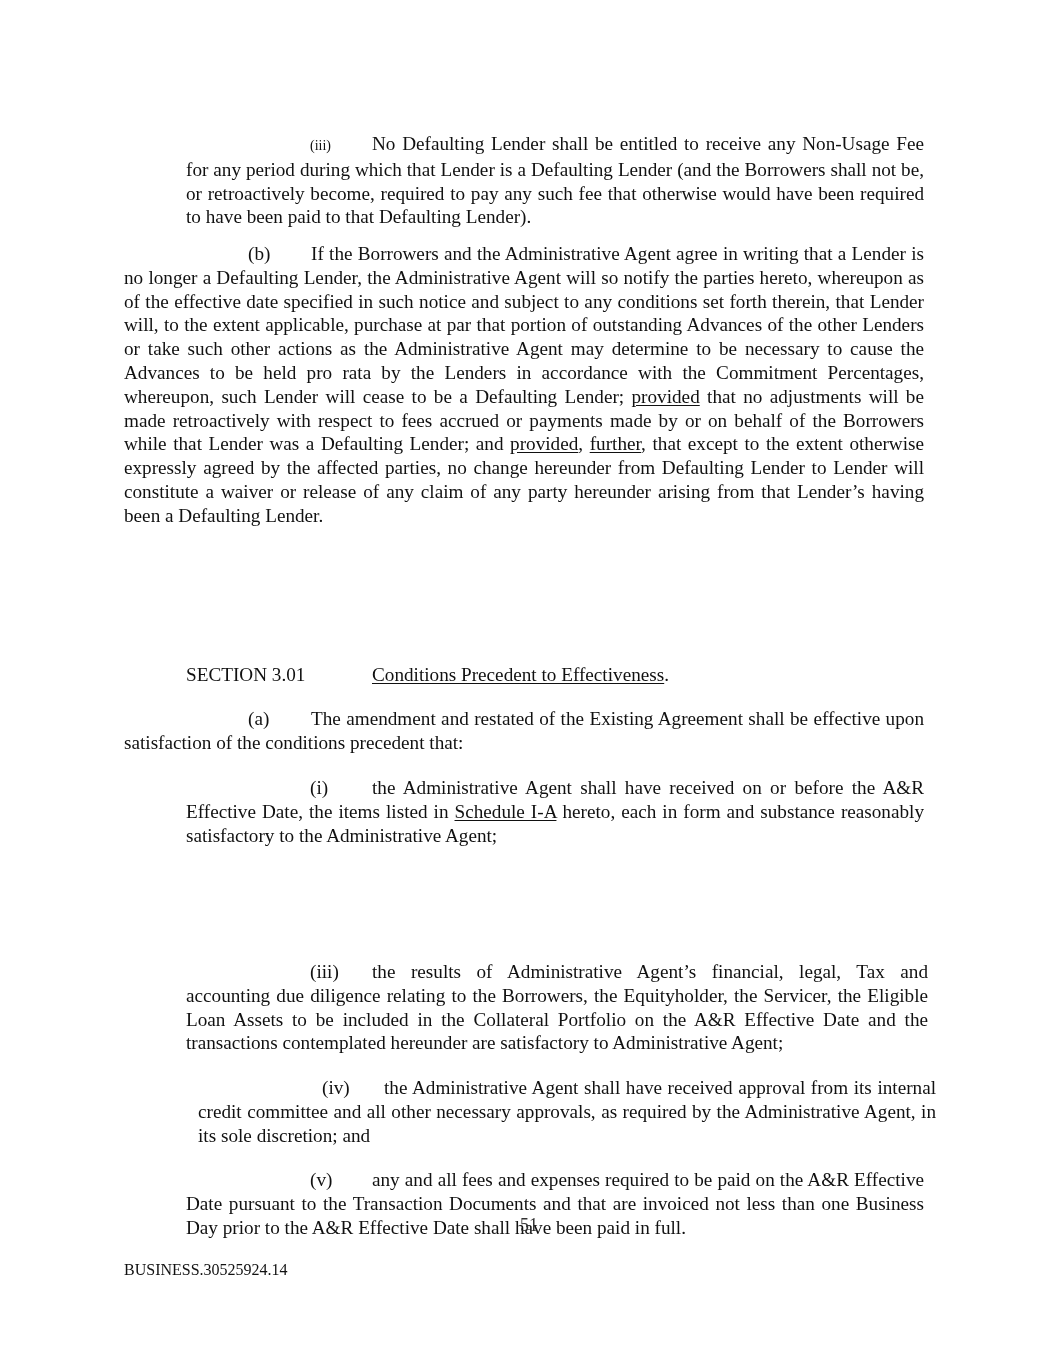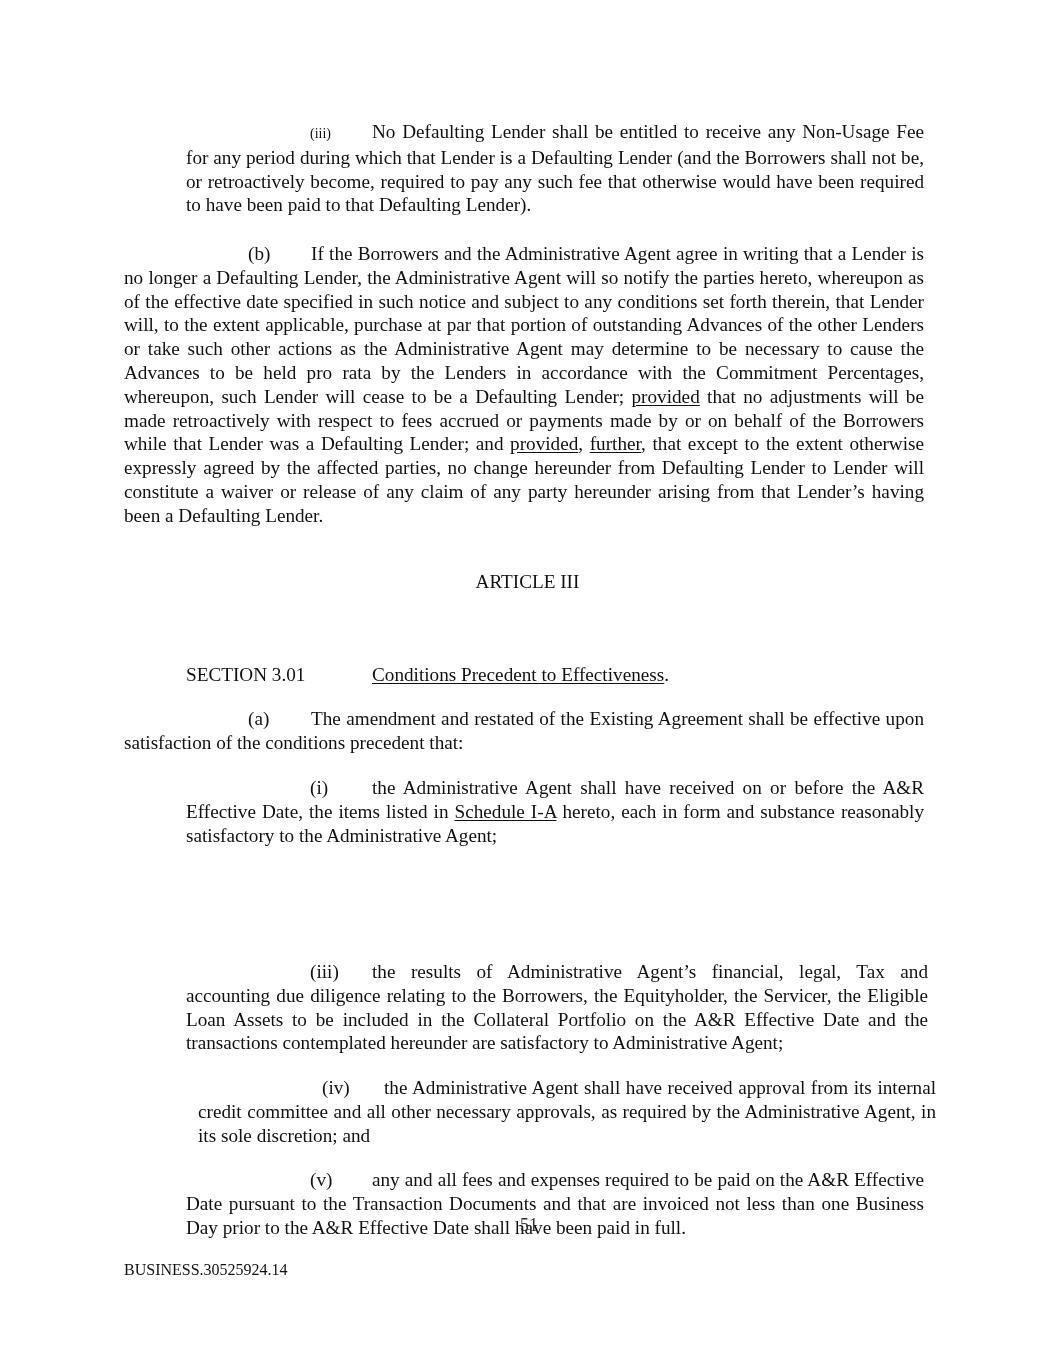--- a/index.html
+++ b/index.html
@@ -12,29 +12,28 @@
   .center { position: absolute; left: 0; width: 1055px; text-align: center; }
   .small { font-size: 14px; }
   .footer { position: absolute; left: 124px; top: 1261px; font-size: 16px; }
   .pagenum { position: absolute; left: 520px; top: 1215px; font-size: 18px; color: #333; }
 </style>
 </head>
 <body>
 
 <div class="page">
 
-  <div class="para" style="left:186px; top:120px; width:738px;">
+  <div class="para" style="left:186px; top:132px; width:738px;">
     <span class="ind small" style="width:186px; text-indent:124px; display:inline-block;">(iii)</span><span>No Defaulting Lender shall be entitled to receive any Non-Usage Fee for any period during which that Lender is a Defaulting Lender (and the Borrowers shall not be, or retroactively become, required to pay any such fee that otherwise would have been required to have been paid to that Defaulting Lender).</span>
   </div>
 
   <div class="para" style="left:124px; top:242px; width:800px;">
     <span class="ind" style="padding-left:124px; width:63px;">(b)</span><span>If the Borrowers and the Administrative Agent agree in writing that a Lender is no longer a Defaulting Lender, the Administrative Agent will so notify the parties hereto, whereupon as of the effective date specified in such notice and subject to any conditions set forth therein, that Lender will, to the extent applicable, purchase at par that portion of outstanding Advances of the other Lenders or take such other actions as the Administrative Agent may determine to be necessary to cause the Advances to be held pro rata by the Lenders in accordance with the Commitment Percentages, whereupon, such Lender will cease to be a Defaulting Lender; </span><span class="u">provided</span><span> that no adjustments will be made retroactively with respect to fees accrued or payments made by or on behalf of the Borrowers while that Lender was a Defaulting Lender; and </span><span class="u">provided</span><span>, </span><span class="u">further</span><span>, that except to the extent otherwise expressly agreed by the affected parties, no change hereunder from Defaulting Lender to Lender will constitute a waiver or release of any claim of any party hereunder arising from that Lender’s having been a Defaulting Lender.</span>
   </div>
 
-  <div class="center" style="top:571px;">ARTICLE III</div>
 
   <div class="para" style="left:186px; top:663px; width:738px;">
     <span class="ind" style="width:186px;">SECTION 3.01</span><span class="u">Conditions Precedent to Effectiveness</span><span>.</span>
   </div>
 
   <div class="para" style="left:186px; top:776px; width:738px;">
     <span class="ind" style="padding-left:124px; width:62px;">(i)</span><span>the Administrative Agent shall have received on or before the A&amp;R Effective Date, the items listed in </span><span class="u">Schedule I-A</span><span> hereto, each in form and substance reasonably satisfactory to the Administrative Agent;</span>
   </div>
 
   <div class="para" style="left:124px; top:707px; width:800px;">

